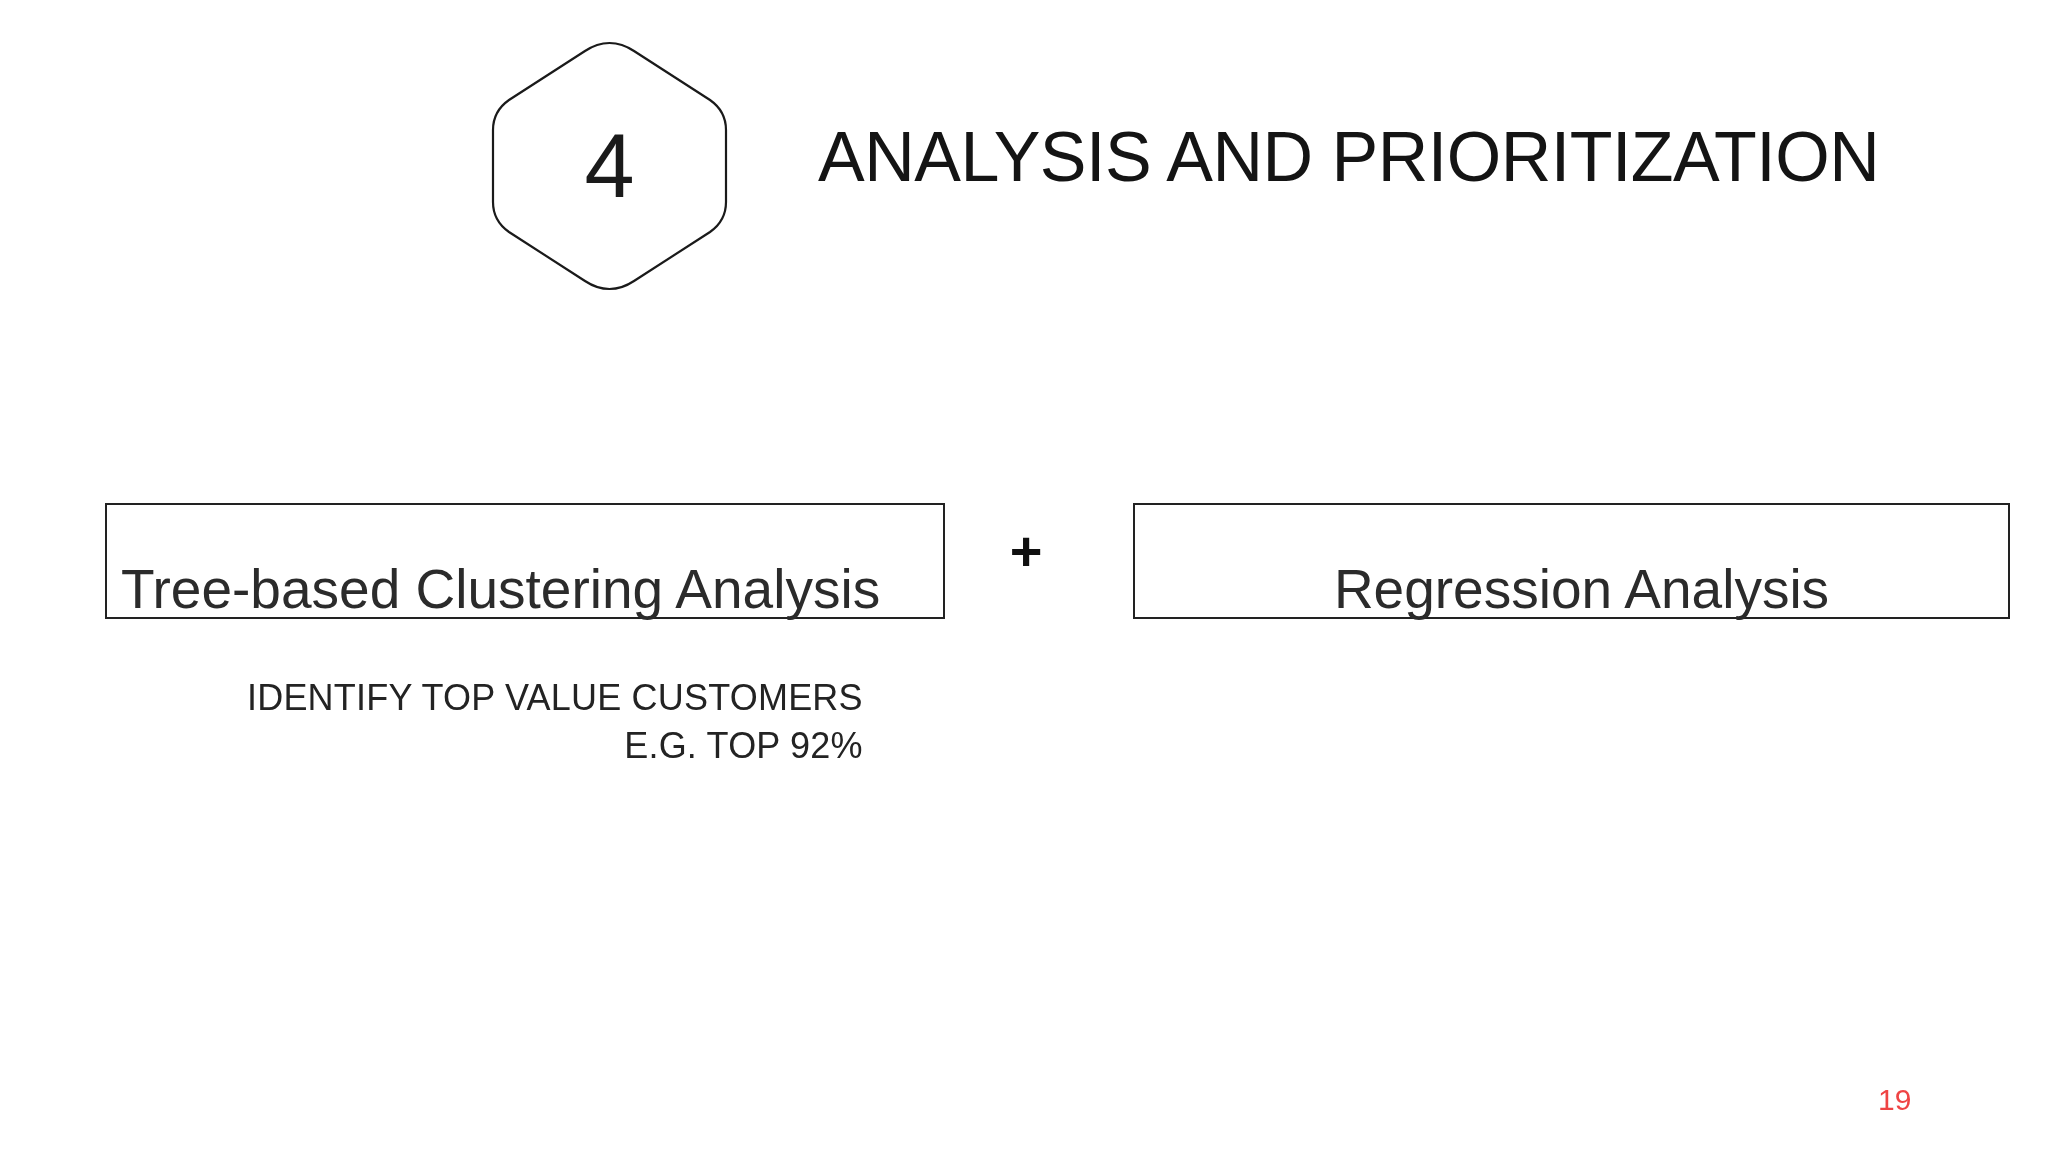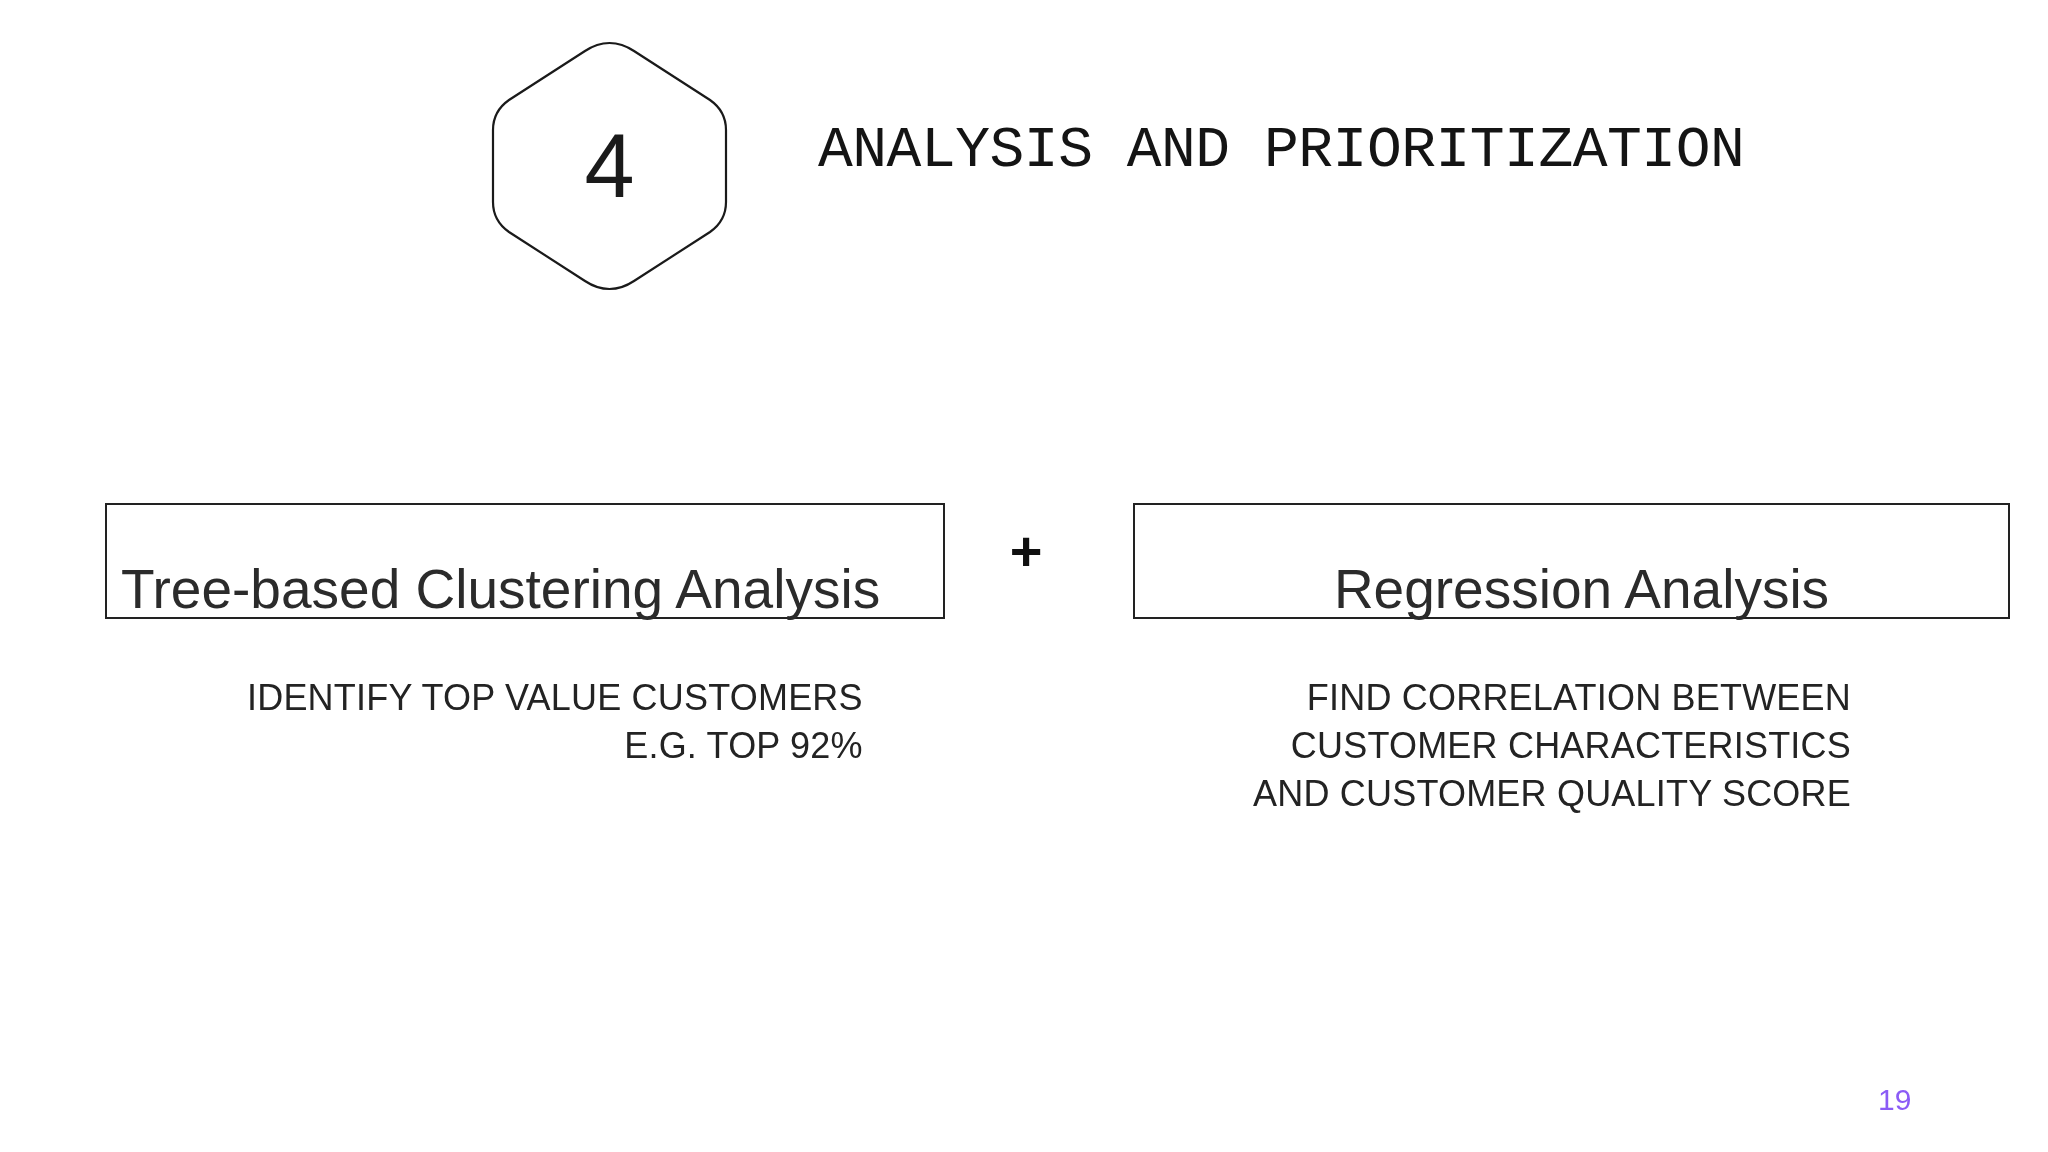--- a/index.html
+++ b/index.html
@@ -44,27 +44,26 @@
     font-size: 90px;
     font-weight: 300;
     color: #1a1a1a;
     letter-spacing: 0px;
     line-height: 1;
   }
   #slide-title {
     position: absolute;
     left: 818px;
     top: 122px;
-    font-size: 58px;
+    font-size: 70px;
     font-weight: 400;
     color: #141414;
     letter-spacing: -0.5px;
     line-height: 1;
     white-space: nowrap;
-    font-family: Liberation Mono, monospace;
   }
 
   
   .method-box {
     position: absolute;
     top: 503px;
     height: 116px;
     box-sizing: border-box;
     border: 2px solid #222222;
     display: flex;
@@ -129,21 +128,21 @@
     text-align: right;
   }
 
   
   #page-number {
     position: absolute;
     left: 1878px;
     top: 1085px;
     font-size: 30px;
     font-weight: 400;
-    color: #8b5cf6;
+    color: #ef4444;
     line-height: 1;
   }
 </style>
 </head>
 <body>
 
 <div id="slide">
 
   <div id="hex-badge">
     <svg viewBox="0 0 243 256" xmlns="http://www.w3.org/2000/svg">
@@ -176,21 +175,16 @@
 
   <div id="box-right" class="method-box">
     <span class="method-label">Regression Analysis</span>
   </div>
 
   <div id="caption-left" class="caption">
     <span class="caption-line">IDENTIFY TOP VALUE CUSTOMERS</span>
     <span class="caption-line">E.G. TOP 92%</span>
   </div>
 
-  <div id="caption-right" class="caption">
-    <span class="caption-line">FIND CORRELATION BETWEEN</span>
-    <span class="caption-line">CUSTOMER CHARACTERISTICS</span>
-    <span class="caption-line">AND CUSTOMER QUALITY SCORE</span>
-  </div>
 
   <div id="page-number">19</div>
 
 </div>
 
 </body></html>

